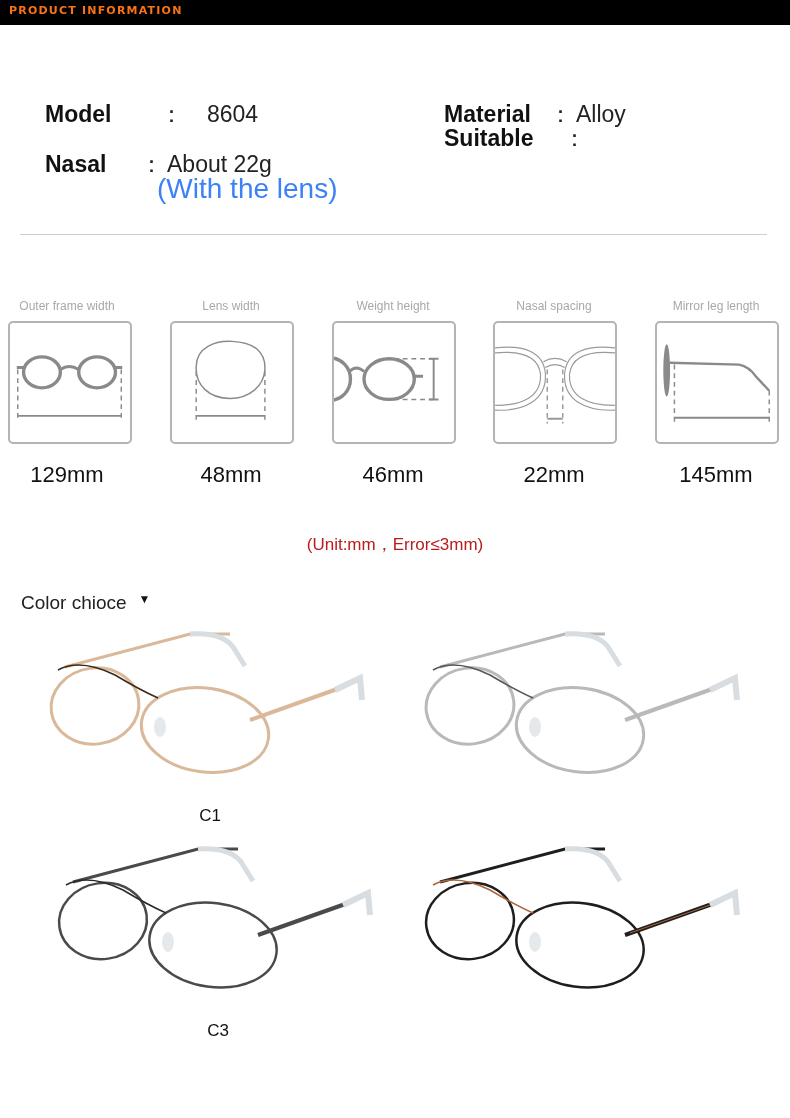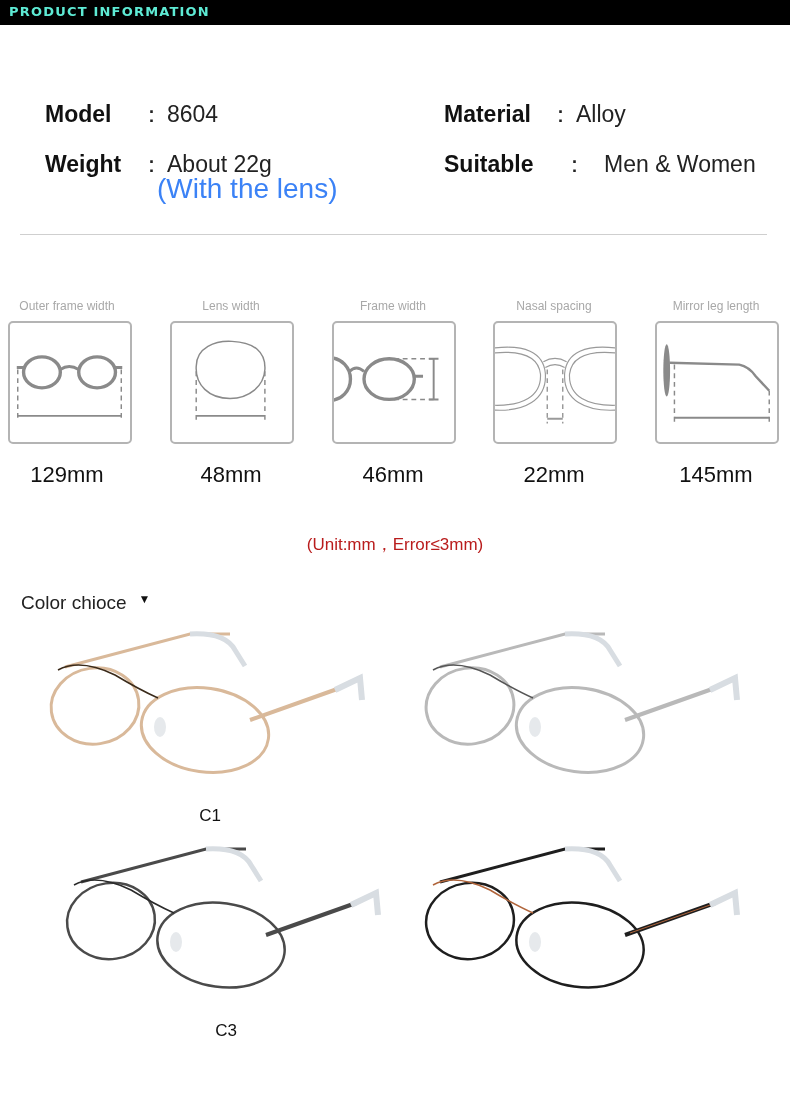--- a/index.html
+++ b/index.html
@@ -1,20 +1,20 @@
 <!DOCTYPE html>
 <html><head>
 <meta charset="utf-8">
 <style>
   * { box-sizing: border-box; margin: 0; padding: 0; }
   html, body { width: 790px; height: 1118px; background: #ffffff; overflow: hidden; }
   body { font-family: "Liberation Sans", "DejaVu Sans", sans-serif; color: #111; position: relative; }
 
   .header-bar { position: absolute; left: 0; top: 0; width: 790px; height: 25px; background: #000; }
-  .header-bar .title { position: absolute; left: 9px; top: 4px; color: #5eead4; font-size: 13px; font-weight: bold; letter-spacing: 1.2px; font-family: "DejaVu Sans", sans-serif; }
+  .header-bar .title { position: absolute; left: 9px; top: 4px; color: #f97316; font-size: 11px; font-weight: bold; letter-spacing: 1.2px; font-family: "DejaVu Sans", sans-serif; }
 
   .spec { position: absolute; font-size: 23px; display: flex; align-items: baseline; }
   .spec .lbl { font-weight: bold; color: #111; display: inline-block; }
   .spec .colon { display: inline-block; color: #222; }
   .spec .val { color: #222; margin-top: 28px; }
   .note { position: absolute; left: 157px; top: 173px; font-size: 28px; color: #3b82f6; }
 
   .divider { position: absolute; left: 20px; top: 234px; width: 747px; height: 1px; background: #cfcfcf; }
 
   .measure { position: absolute; top: 298px; width: 140px; text-align: center; }
@@ -32,41 +32,40 @@
   .variant svg { position: absolute; left: 0; top: 0; width: 340px; height: 175px; }
   .variant .code { position: absolute; top: 186px; width: 340px; text-align: center; font-size: 17px; color: #111; }
 </style>
 </head>
 <body>
 
 <div class="header-bar">
   <span class="title">PRODUCT INFORMATION</span>
 </div>
 
-<div class="spec" style="left:45px; top:73px;">
+<div class="spec" style="left:45px; top:73px;gap:20px;">
   <span class="lbl" style="width:95px;">Model</span>
   <span class="colon" style="width:27px;">：</span>
   <span class="val">8604</span>
 </div>
 <div class="spec" style="left:45px; top:123px;">
-  <span class="lbl" style="width:95px;">Weight</span>
+  <span class="lbl" style="width:95px;">Nasal</span>
   <span class="colon" style="width:27px;">：</span>
   <span class="val">About 22g</span>
 </div>
 <div class="note">(With the lens)</div>
 
 <div class="spec" style="left:444px; top:73px;">
   <span class="lbl" style="width:105px;">Material</span>
   <span class="colon" style="width:27px;">：</span>
   <span class="val">Alloy</span>
 </div>
 <div class="spec" style="left:444px; top:123px;gap:14px;">
   <span class="lbl" style="width:105px;">Suitable</span>
   <span class="colon" style="width:27px;">：</span>
-  <span class="val">Men &amp; Women</span>
 </div>
 
 <div class="divider"></div>
 
 <div class="measure" style="left:-3px;">
   <div class="cap">Outer frame width</div>
   <div class="box" style="left:11px;">
     <svg viewBox="0 0 124 123" fill="none" stroke="#8a8a8a">
       <ellipse cx="33" cy="51" rx="19" ry="16" stroke-width="3.5"></ellipse>
       <ellipse cx="90" cy="51" rx="19" ry="16" stroke-width="3.5"></ellipse>
@@ -88,21 +87,21 @@
       <path d="M25 45 C25 25 45 18 62 19 C85 20 97 30 96 48 C95 65 80 78 60 78 C38 78 24 64 25 45 Z" stroke-width="1.5"></path>
       <line x1="25" y1="50" x2="25" y2="102" stroke-width="1.5" stroke-dasharray="5,4"></line>
       <line x1="96" y1="50" x2="96" y2="102" stroke-width="1.5" stroke-dasharray="5,4"></line>
       <line x1="25" y1="96" x2="96" y2="96" stroke-width="2"></line>
     </svg>
   </div>
   <div class="num">48mm</div>
 </div>
 
 <div class="measure" style="left:323px;">
-  <div class="cap">Frame width</div>
+  <div class="cap">Weight height</div>
   <div class="box" style="left:9px;">
     <svg viewBox="0 0 124 123" fill="none" stroke="#8a8a8a">
       <ellipse cx="-4" cy="58" rx="21" ry="22" stroke-width="3.5"></ellipse>
       <ellipse cx="57" cy="58" rx="26" ry="21" stroke-width="3.5"></ellipse>
       <path d="M16 50 Q23 43 31 50" stroke-width="3"></path>
       <line x1="83" y1="55" x2="92" y2="55" stroke-width="3"></line>
       <line x1="62" y1="37" x2="105" y2="37" stroke-width="1.5" stroke-dasharray="5,4"></line>
       <line x1="62" y1="79" x2="105" y2="79" stroke-width="1.5" stroke-dasharray="5,4"></line>
       <line x1="103" y1="37" x2="103" y2="79" stroke-width="2"></line>
       <line x1="98" y1="37" x2="108" y2="37" stroke-width="2"></line>
@@ -171,21 +170,21 @@
     <path d="M150 14 Q185 12 195 30 L205 46" stroke="#d8dde2" stroke-width="5"></path>
     <ellipse cx="55" cy="86" rx="44" ry="38" transform="rotate(-8 55 86)" stroke="#b9b9b9" stroke-width="3"></ellipse>
     <ellipse cx="165" cy="110" rx="64" ry="42" transform="rotate(8 165 110)" stroke="#b9b9b9" stroke-width="3"></ellipse>
     <path d="M18 50 Q40 38 75 55 Q100 70 118 78" stroke="#555555" stroke-width="1.5"></path>
     <path d="M210 100 L300 68" stroke="#b9b9b9" stroke-width="4"></path>
     <path d="M295 70 L320 58 L322 80" stroke="#d8dde2" stroke-width="6"></path>
     <ellipse cx="120" cy="107" rx="6" ry="10" fill="#e6e9ec"></ellipse>
   </svg>
 </div>
 
-<div class="variant" style="left:56px; top:835px;">
+<div class="variant" style="left:48px; top:835px;">
   <svg viewBox="0 0 340 175" fill="none">
     <path d="M25 47 L150 14 L190 14" stroke="#4a4a4a" stroke-width="3"></path>
     <path d="M150 14 Q185 12 195 30 L205 46" stroke="#d8dde2" stroke-width="5"></path>
     <ellipse cx="55" cy="86" rx="44" ry="38" transform="rotate(-8 55 86)" stroke="#4a4a4a" stroke-width="2.5"></ellipse>
     <ellipse cx="165" cy="110" rx="64" ry="42" transform="rotate(8 165 110)" stroke="#4a4a4a" stroke-width="2.5"></ellipse>
     <path d="M18 50 Q40 38 75 55 Q100 70 118 78" stroke="#2a2a2a" stroke-width="1.5"></path>
     <path d="M210 100 L300 68" stroke="#4a4a4a" stroke-width="4"></path>
     <path d="M295 70 L320 58 L322 80" stroke="#d8dde2" stroke-width="6"></path>
     <ellipse cx="120" cy="107" rx="6" ry="10" fill="#e6e9ec"></ellipse>
   </svg>

